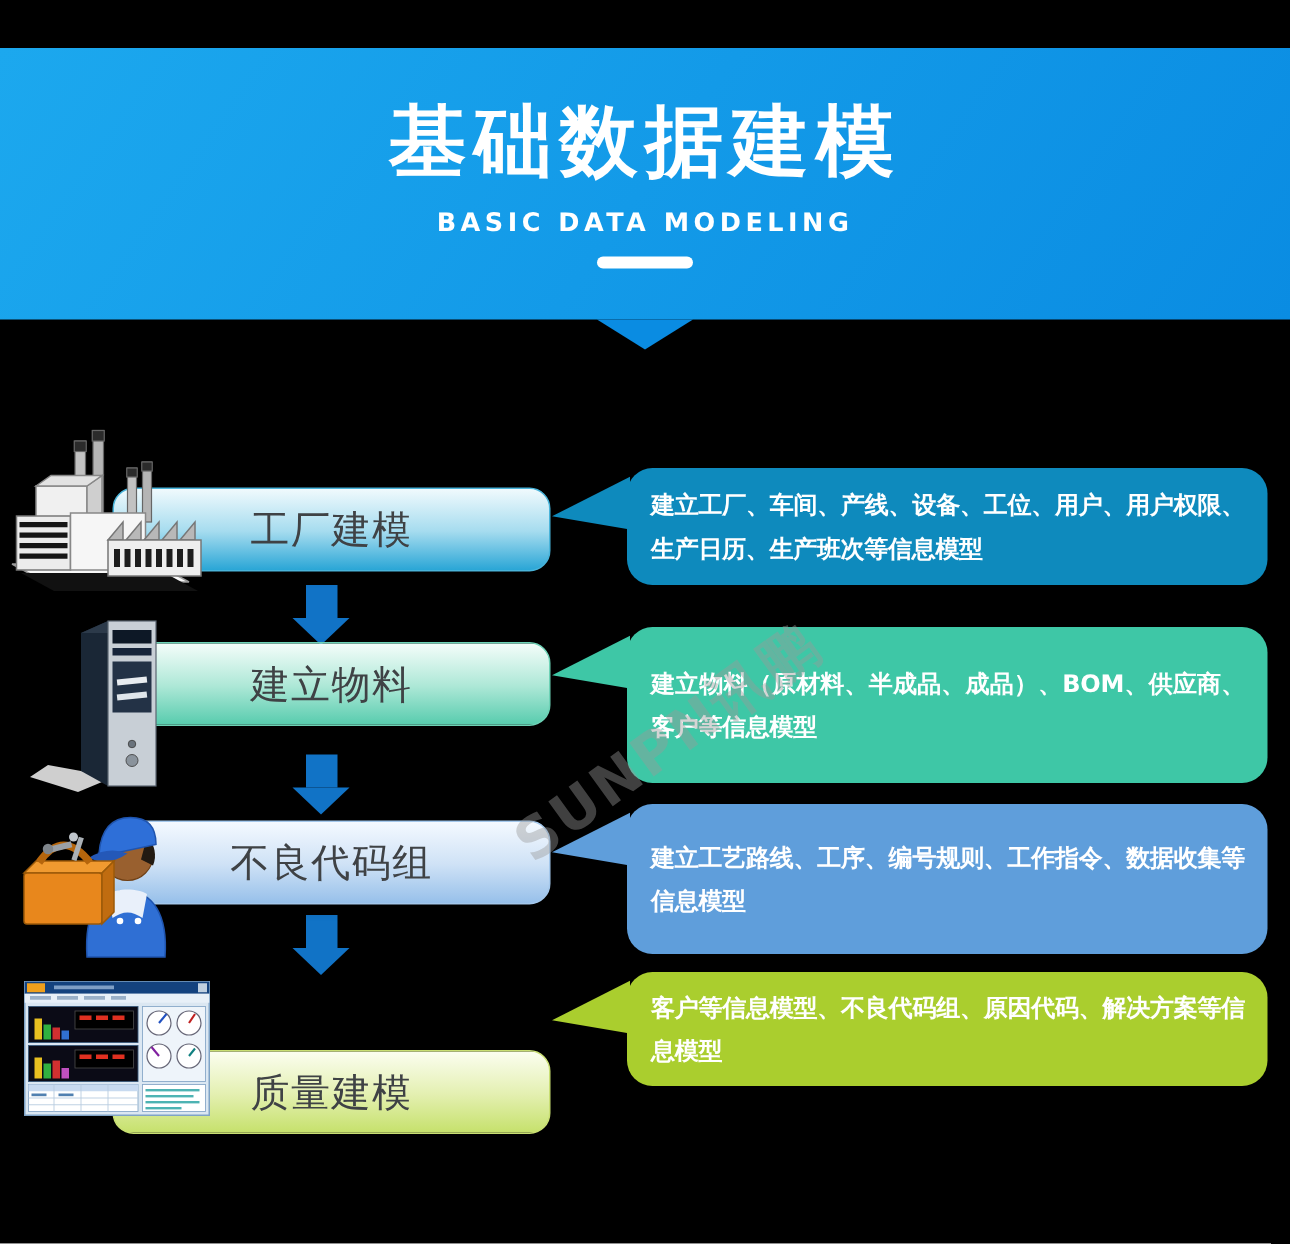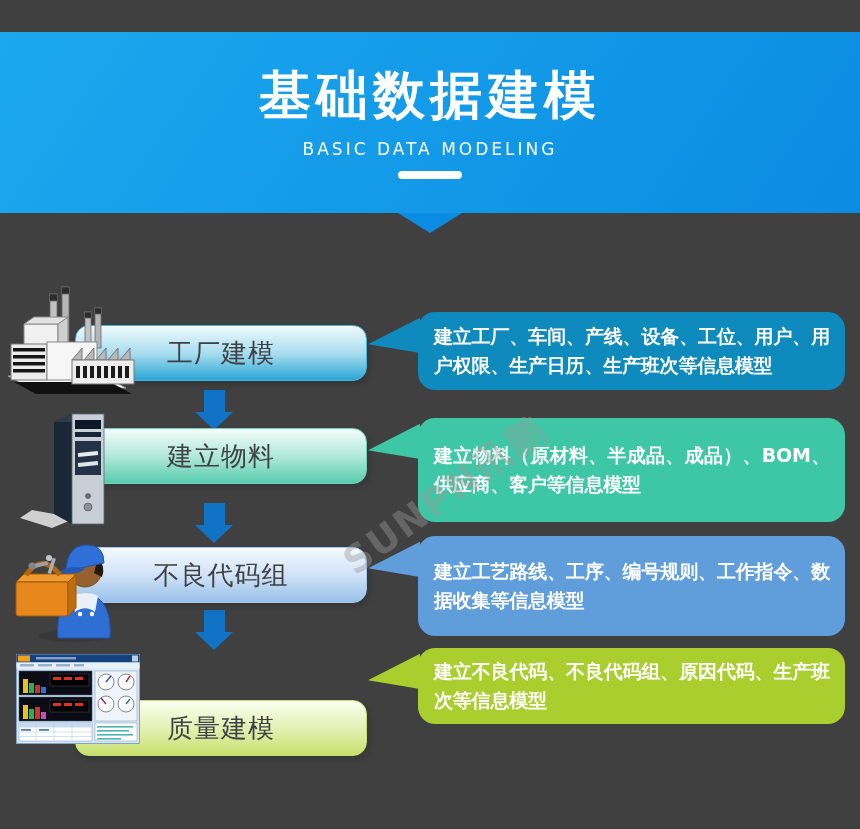--- a/index.html
+++ b/index.html
@@ -1,24 +1,24 @@
 <!DOCTYPE html>
 <html><head>
 <meta charset="utf-8">
 <style>
   html,body{margin:0;padding:0;background:#ffffff;}
   body{font-family:"DejaVu Sans","Liberation Sans",sans-serif;}
-  .canvas{position:relative;width:860px;height:829px;background:#404040;overflow:hidden;}
+  .canvas{position:relative;width:860px;height:829px;background:#000000;overflow:hidden;}
 
   
   .banner{position:absolute;left:0;top:32px;width:860px;height:181px;
     background:linear-gradient(125deg,var(--b1) 0%,var(--b2) 100%);
     display:flex;flex-direction:column;align-items:center;justify-content:flex-start;}
   .banner h1{margin:36px 0 0 0;color:#fff;font-size:52px;font-weight:900;letter-spacing:5px;line-height:1.05;}
-  .banner .subtitle{margin-top:16px;color:#fff;font-size:17px;font-weight:normal;letter-spacing:3px;}
+  .banner .subtitle{margin-top:16px;color:#fff;font-size:17px;font-weight:bold;letter-spacing:3px;}
   .banner .dash{margin-top:12px;width:64px;height:8px;border-radius:4px;background:#fff;}
   .notch{position:absolute;left:398px;top:213px;width:0;height:0;
     border-left:32px solid transparent;border-right:32px solid transparent;
     border-top:20px solid var(--b2);}
 
   
   .watermark{position:absolute;left:325px;top:470px;width:240px;
     transform:rotate(-36deg);font-size:38px;font-weight:bold;color:#9a9a9a;
     opacity:.42;letter-spacing:2px;z-index:30;pointer-events:none;white-space:nowrap;}
 
@@ -27,21 +27,21 @@
   .icon{position:absolute;z-index:3;}
   .pill{position:absolute;left:75px;width:290px;height:54px;border-radius:14px;z-index:2;
     background:linear-gradient(180deg,var(--pt) 0%,var(--pm) 52%,var(--pb) 100%);
     border:1px solid var(--pbr);box-shadow:2px 4px 7px rgba(0,0,0,.16);
     display:flex;align-items:center;justify-content:center;text-align:right;}
   .pill span{font-size:26px;font-weight:500;color:#3f4245;letter-spacing:1px;}
   .bubble{position:absolute;left:418px;width:427px;border-radius:17px;background:var(--row-c);
     display:flex;align-items:center;z-index:4;}
   .bubble .tail{position:absolute;left:-50px;top:5px;width:52px;height:40px;background:var(--row-c);
     clip-path:polygon(100% 2%,0 68%,100% 90%);}
-  .bubble p{margin:0;padding:8px 15px 8px 16px;color:#fff;font-size:19px;font-weight:bold;
+  .bubble p{margin:0;padding:8px 15px 8px 16px;color:#fff;font-size:16px;font-weight:bold;
     line-height:29px;text-align:justify;letter-spacing:-0.2px;}
 
   
   .down-arrow{position:absolute;left:195px;width:38px;z-index:1;}
   .down-arrow .shaft{width:21px;height:22px;margin:0 auto;background:var(--arrow-c);}
   .down-arrow .head{width:0;height:0;margin:0 auto;
     border-left:19px solid transparent;border-right:19px solid transparent;
     border-top:18px solid var(--arrow-c);}
 </style>
 </head>
@@ -242,17 +242,17 @@
         <rect x="81" y="76" width="32" height="1.6" fill="#20a0a0" opacity="0.8"></rect>
         <rect x="81" y="80" width="36" height="1.6" fill="#20a0a0" opacity="0.8"></rect>
         <rect x="81" y="84" width="24" height="1.6" fill="#20a0a0" opacity="0.8"></rect>
       </svg>
     </div>
     <div class="pill" style="top:700px">
       <span>质量建模</span>
     </div>
     <div class="bubble" style="top:648px;height:76px">
       <div class="tail"></div>
-      <p>建立不良代码、不良代码组、原因代码、生产班次等信息模型</p>
+      <p>客户等信息模型、不良代码组、原因代码、解决方案等信息模型</p>
     </div>
   </section>
 
 </div>
 
 </body></html>

